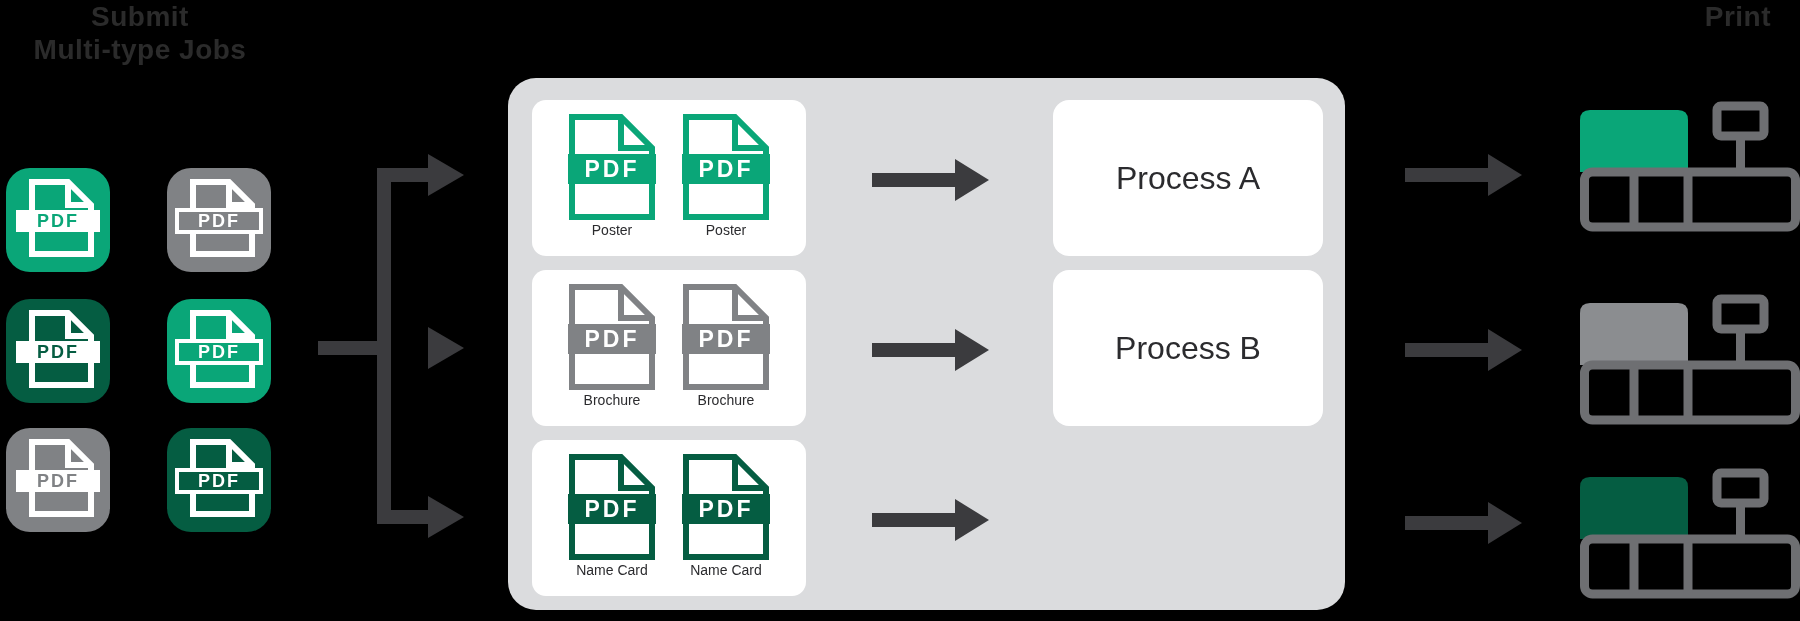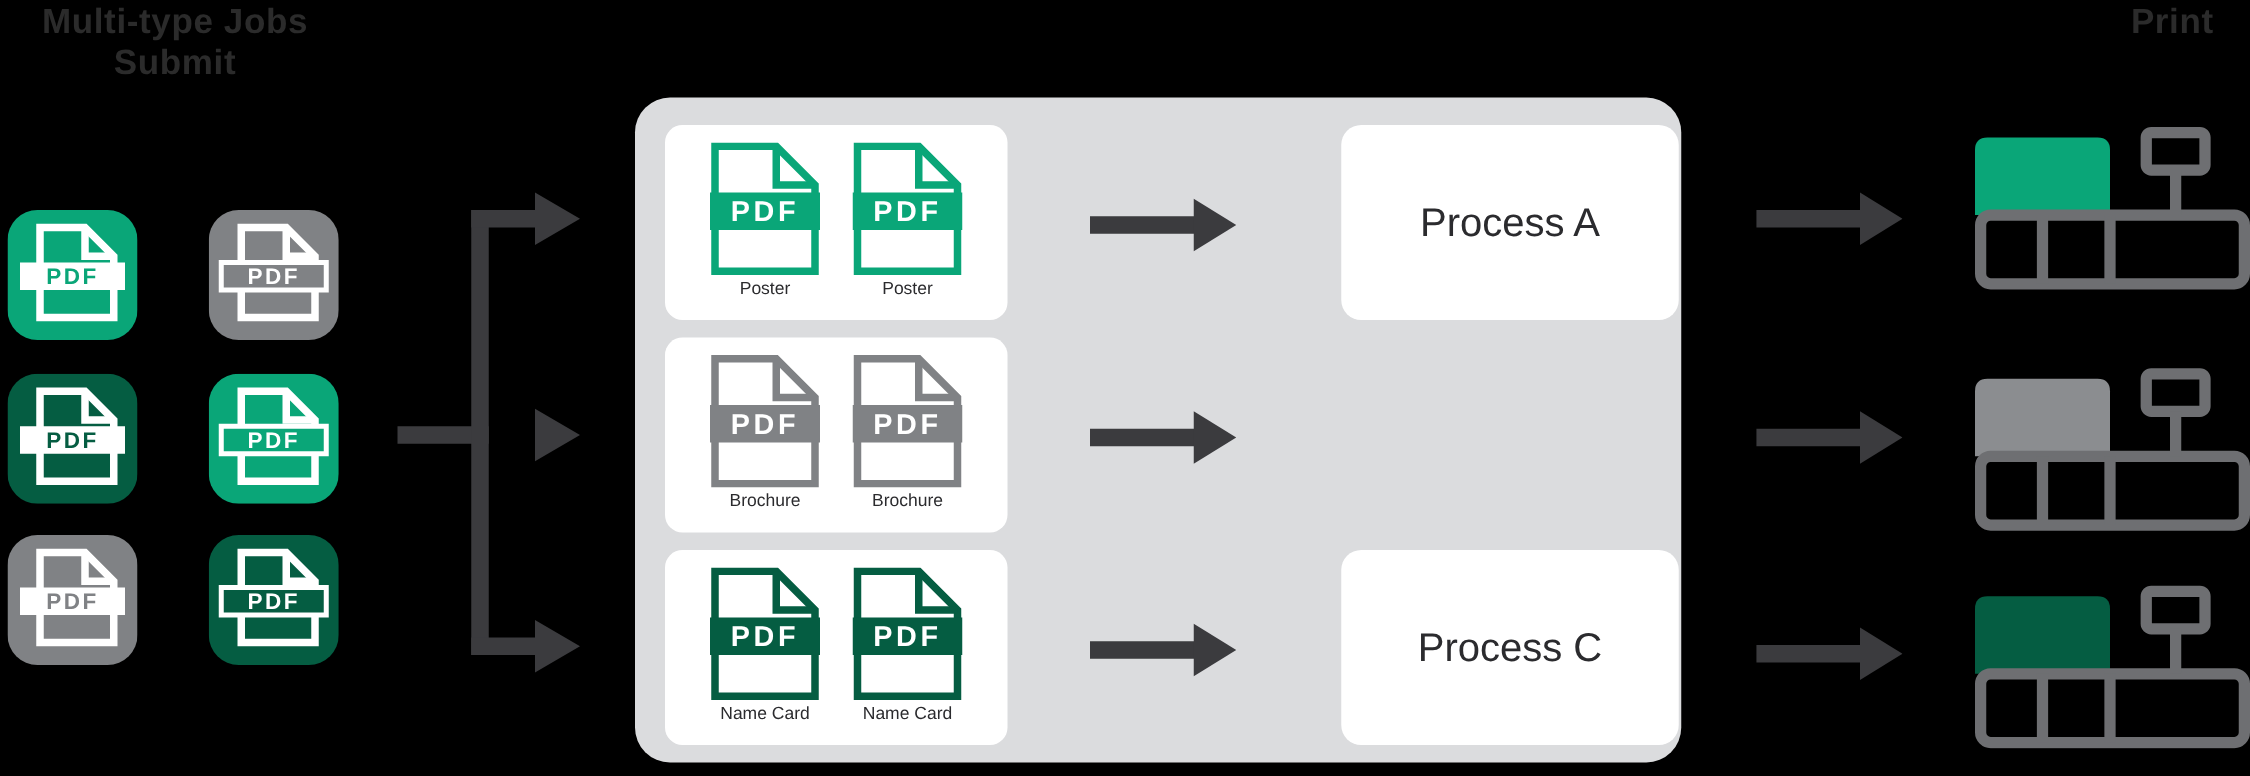--- a/index.html
+++ b/index.html
@@ -39,41 +39,41 @@
   .doccaption{margin-top:2px;font-size:14px;color:var(--text,#2b2b2e);white-space:nowrap;}
 
   .arrow{position:absolute;width:117px;height:44px;}
   .arrow *{fill:var(--arrow,#3b3b3e);}
   .arr-mid{left:364px;}
   .arr-mid-a{top:80px}.arr-mid-b{top:250px}.arr-mid-c{top:420px}
 
   .process{
     position:absolute;left:545px;width:270px;height:156px;background:var(--card,#fff);
     border-radius:16px;display:flex;align-items:center;justify-content:center;
-    font-size:32px;color:var(--text,#2b2b2e);margin-left:20px;
+    font-size:32px;color:var(--text,#2b2b2e);
   }
   .proc-a{top:22px}.proc-b{top:192px}.proc-c{top:362px}
 
   .arr-right{position:absolute;}
   .arr-right-a{left:1405px;top:153px}
   .arr-right-b{left:1405px;top:328px}
   .arr-right-c{left:1405px;top:501px}
 
   .printer{position:absolute;left:1580px;width:220px;height:132px;}
   .printer svg{width:220px;height:132px;display:block;}
   .printer-a{top:100px}.printer-b{top:293px}.printer-c{top:467px}
 </style>
 </head>
 <body>
 
 <div class="stage" style="--bg: #000000; --title: #2b2b2b; --arrow: #3b3b3e; --panel: #dbdcde; --card: #ffffff; --text: #2b2b2e; --outline: #6e6f72;">
 
   <div class="title title-submit">
+    <div>Submit</div>
     <div>Multi-type Jobs</div>
-    <div>Submit</div>
   </div>
   <div class="title title-print">Print</div>
 
   <div class="jobs-grid">
 
     <div class="tile t1" style="--c: #0aa678;">
       <svg viewBox="0 0 104 104">
         <rect x="0" y="0" width="104" height="104" rx="24" fill="var(--c)"></rect>
         <path d="M26,86 V14 H62 L85,37 V86 Z" fill="none" stroke="#fff" stroke-width="6"></path>
         <path d="M62,14 V37 H85" fill="none" stroke="#fff" stroke-width="6"></path>
@@ -215,21 +215,21 @@
     <svg class="arrow arr-mid arr-mid-b" viewBox="0 0 117 44">
         <rect x="0" y="15" width="85" height="14"></rect>
         <polygon points="83,1 117,22 83,43"></polygon>
       </svg>
     <svg class="arrow arr-mid arr-mid-c" viewBox="0 0 117 44">
         <rect x="0" y="15" width="85" height="14"></rect>
         <polygon points="83,1 117,22 83,43"></polygon>
       </svg>
 
     <div class="process proc-a">Process A</div>
-    <div class="process proc-c">Process C</div>
+    <div class="process proc-b">Process B</div>
   </div>
 
   <svg class="arrow arr-right arr-right-a" viewBox="0 0 117 44">
       <rect x="0" y="15" width="85" height="14"></rect>
       <polygon points="83,1 117,22 83,43"></polygon>
     </svg>
   <svg class="arrow arr-right arr-right-b" viewBox="0 0 117 44">
       <rect x="0" y="15" width="85" height="14"></rect>
       <polygon points="83,1 117,22 83,43"></polygon>
     </svg>

